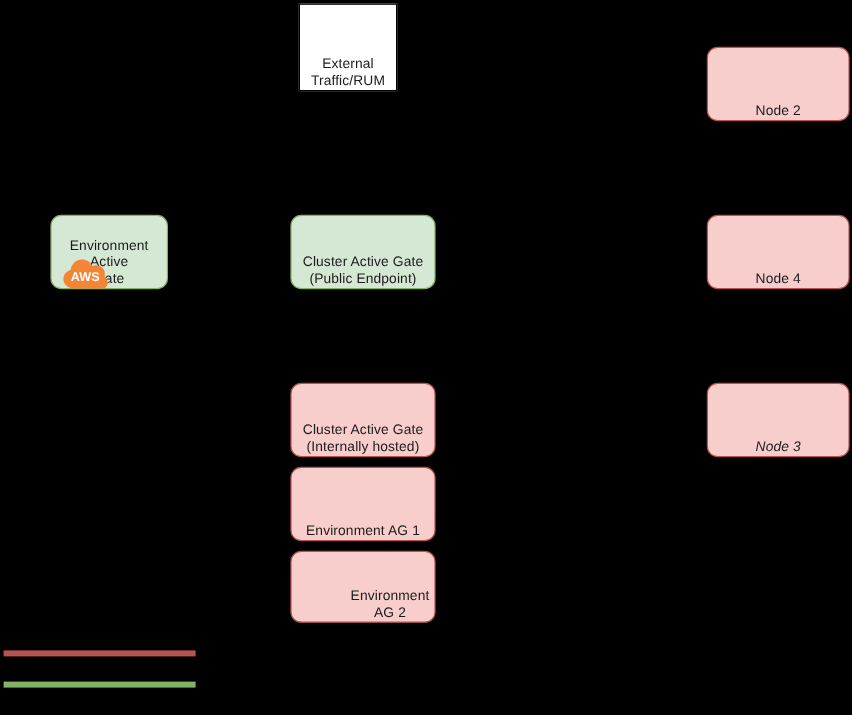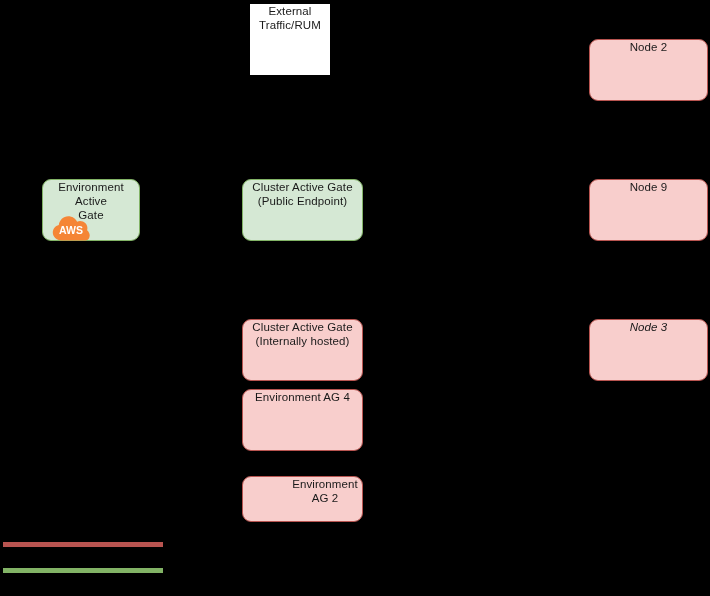--- a/index.html
+++ b/index.html
@@ -15,21 +15,21 @@
     position: relative;
     width: 710px;
     height: 596px;
     background: #000000;
     overflow: hidden;
   }
   .node {
     position: absolute;
     box-sizing: border-box;
     display: flex;
-    align-items: flex-start;
+    align-items: flex-end;
     justify-content: center;
     text-align: center;
     font-size: 11.5px;
     line-height: 14px;
     color: #1a1a1a;
     letter-spacing: 0.1px;
     white-space: pre-line;
   }
   .node.rounded {
     border-radius: 9px;
@@ -96,33 +96,33 @@
     <span class="node-label">Cluster Active Gate
 (Public Endpoint)</span>
   </div>
 
   <div class="node rounded fill-pink" style="left:242px; top:319px; width:121px; height:62px;">
     <span class="node-label">Cluster Active Gate
 (Internally hosted)</span>
   </div>
 
   <div class="node rounded fill-pink" style="left:242px; top:389px; width:121px; height:62px;">
-    <span class="node-label">Environment AG 4</span>
+    <span class="node-label">Environment AG 1</span>
   </div>
 
-  <div class="node rounded fill-pink" style="left:242px; top:476px; width:121px; height:46px;padding-left:45px;">
+  <div class="node rounded fill-pink" style="left:242px; top:459px; width:121px; height:60px;padding-left:45px;">
     <span class="node-label">Environment AG 2</span>
   </div>
 
   <div class="node rounded fill-pink" style="left:589px; top:39px; width:119px; height:62px;">
     <span class="node-label">Node 2</span>
   </div>
 
   <div class="node rounded fill-pink" style="left:589px; top:179px; width:119px; height:62px;">
-    <span class="node-label">Node 9</span>
+    <span class="node-label">Node 4</span>
   </div>
 
   <div class="node rounded fill-pink" style="left:589px; top:319px; width:119px; height:62px;font-style:italic;">
     <span class="node-label">Node 3</span>
   </div>
 
   <div class="legend-line legend-red" style="left:3px; top:542px; width:160px;"></div>
   <div class="legend-line legend-green" style="left:3px; top:568px; width:160px;"></div>
 
 </div>

